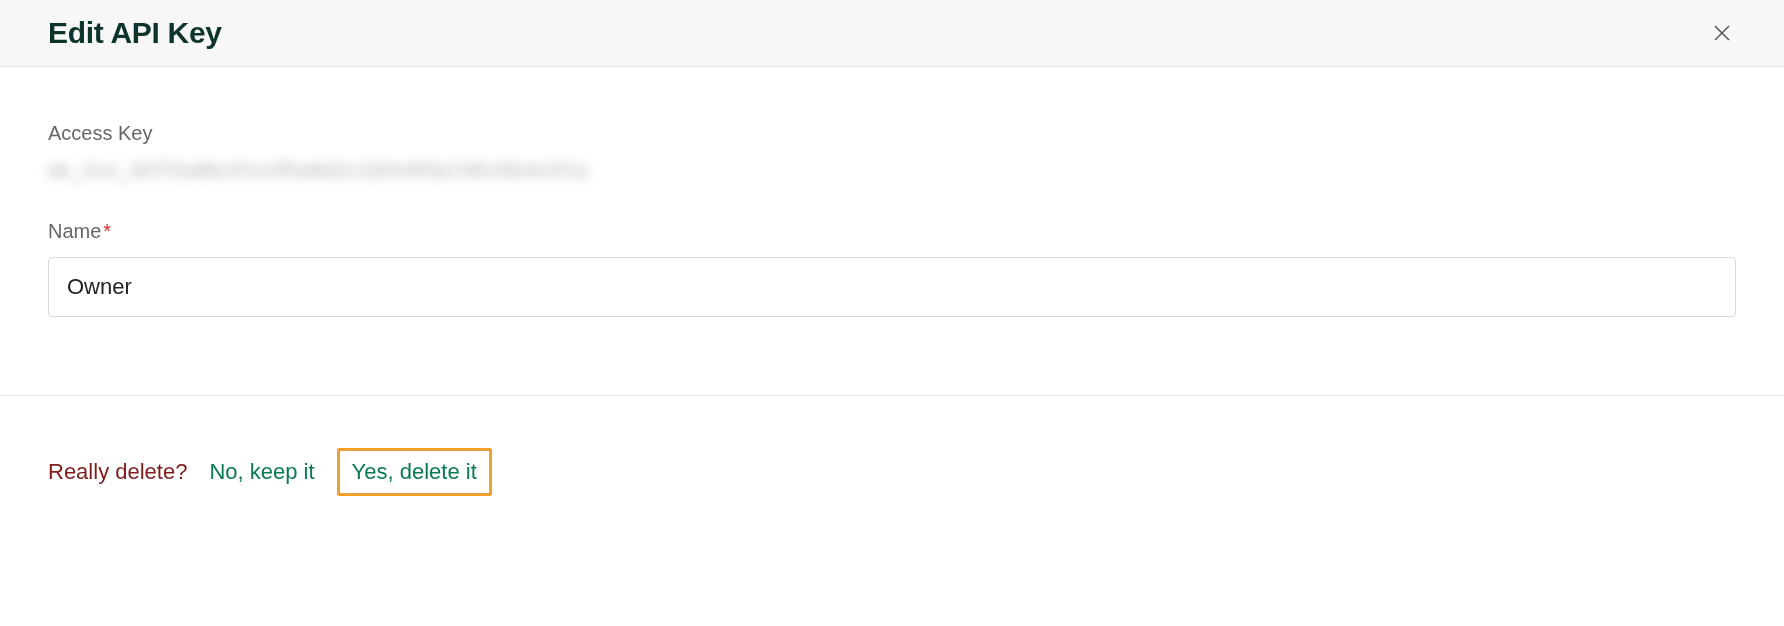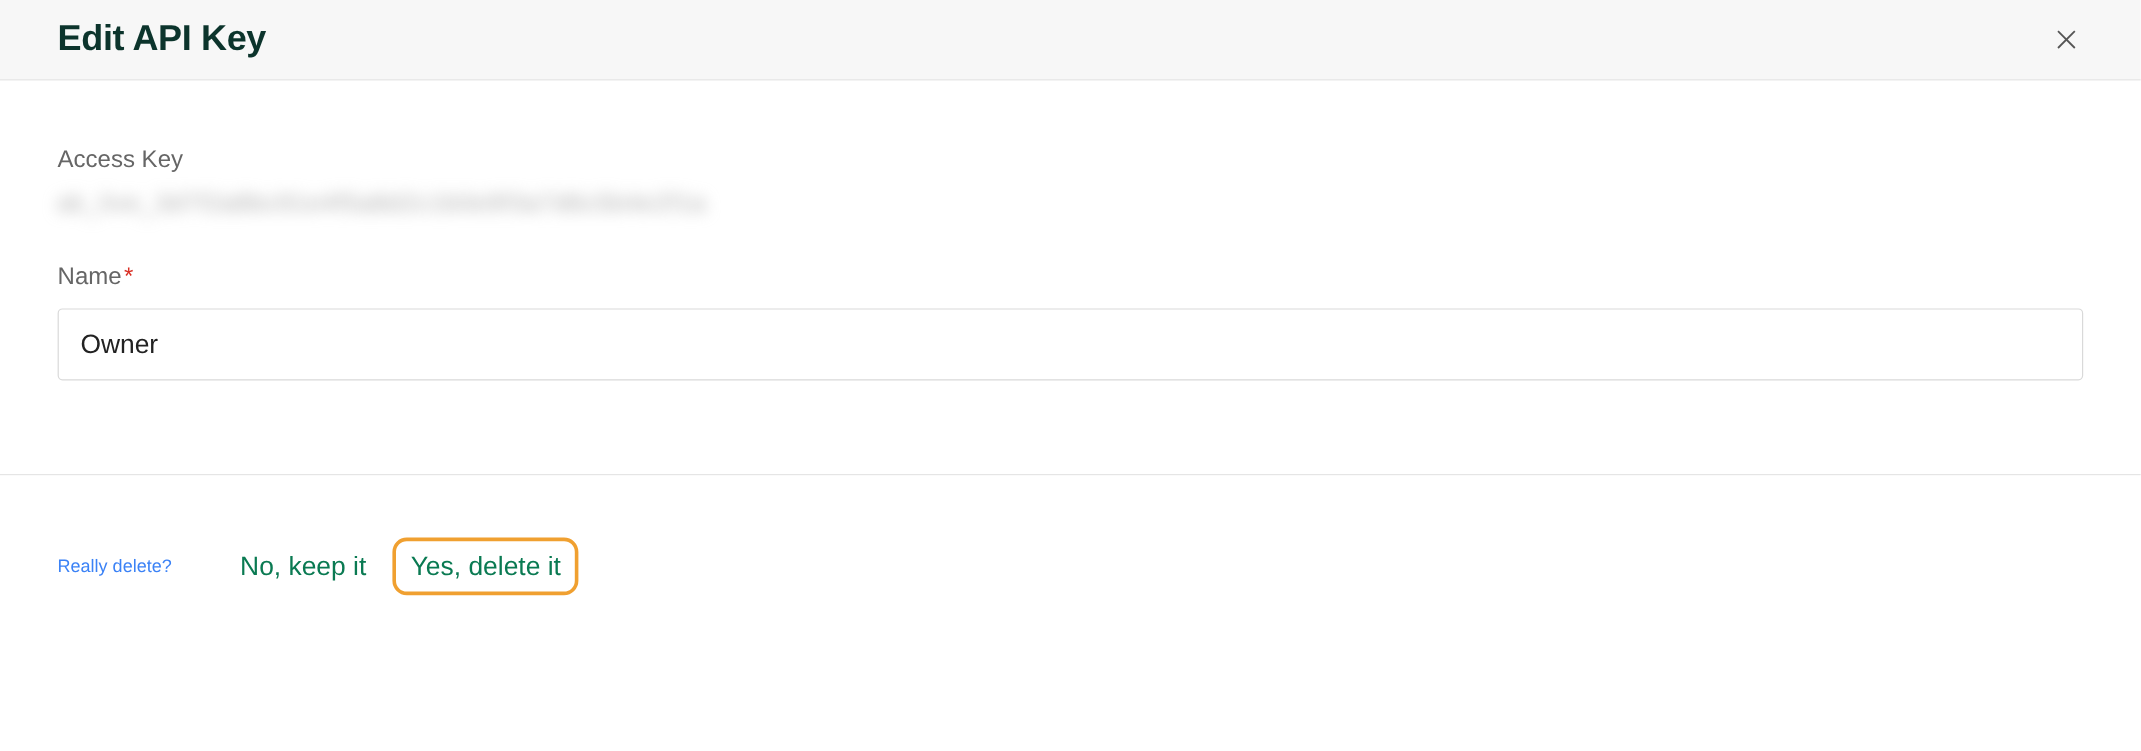--- a/index.html
+++ b/index.html
@@ -79,39 +79,38 @@
       letter-spacing: 1px;
     }
     .footer {
       border-top: 1px solid #e5e5e5;
       padding: 52px 48px 40px 48px;
       display: flex;
       align-items: center;
       gap: 18px;
     }
     .confirm-text {
-      font-size: 15px;
-      color: #3b82f6;
+      font-size: 22px;
+      color: #7f1d1d;
     }
     .keep-btn {
       font-size: 22px;
       color: #0a7a52;
       background: none;
       border: none;
       cursor: pointer;
       font-family: inherit;
       padding: 8px 4px;
-      margin-left: 35px;
     }
     .delete-btn {
       font-size: 22px;
       color: #0a7a52;
       background: none;
       border: 3px solid #f0a030;
-      border-radius: 12px;
+      border-radius: 2px;
       cursor: pointer;
       font-family: inherit;
       padding: 8px 12px;
     }
   </style>
 </head>
 <body>
 
 <div class="header">
   <h1 class="header-title">Edit API Key</h1>

